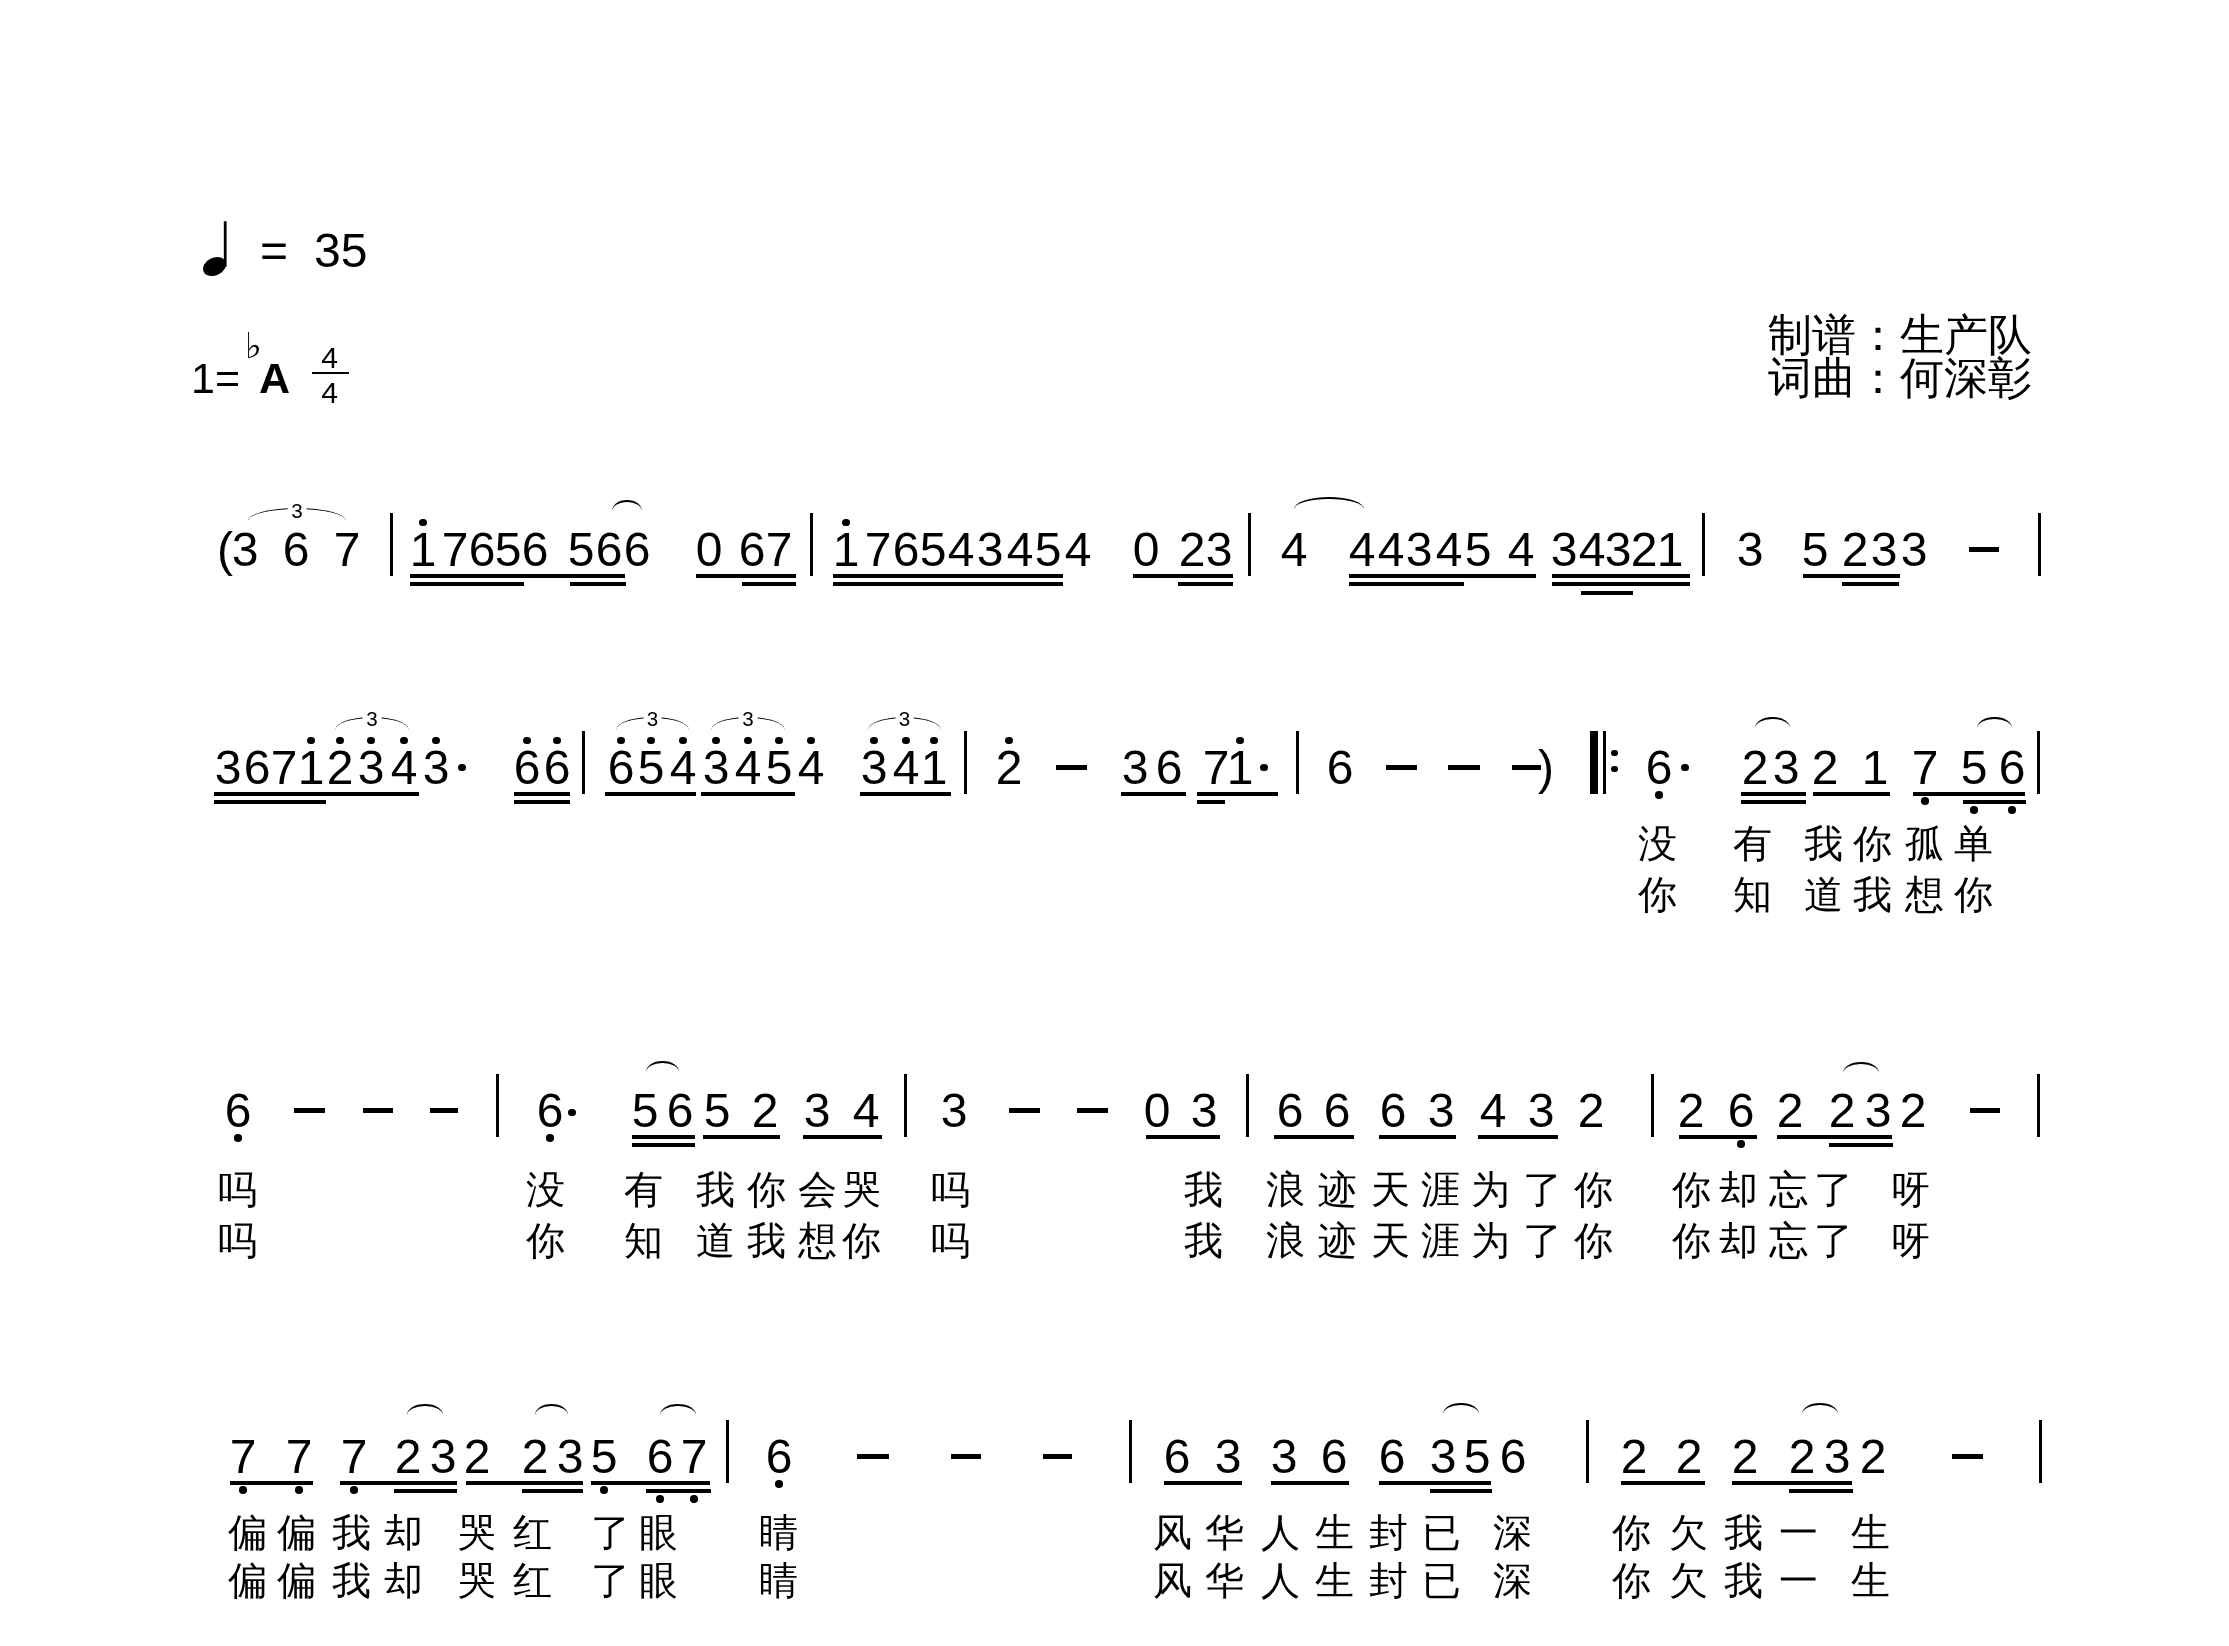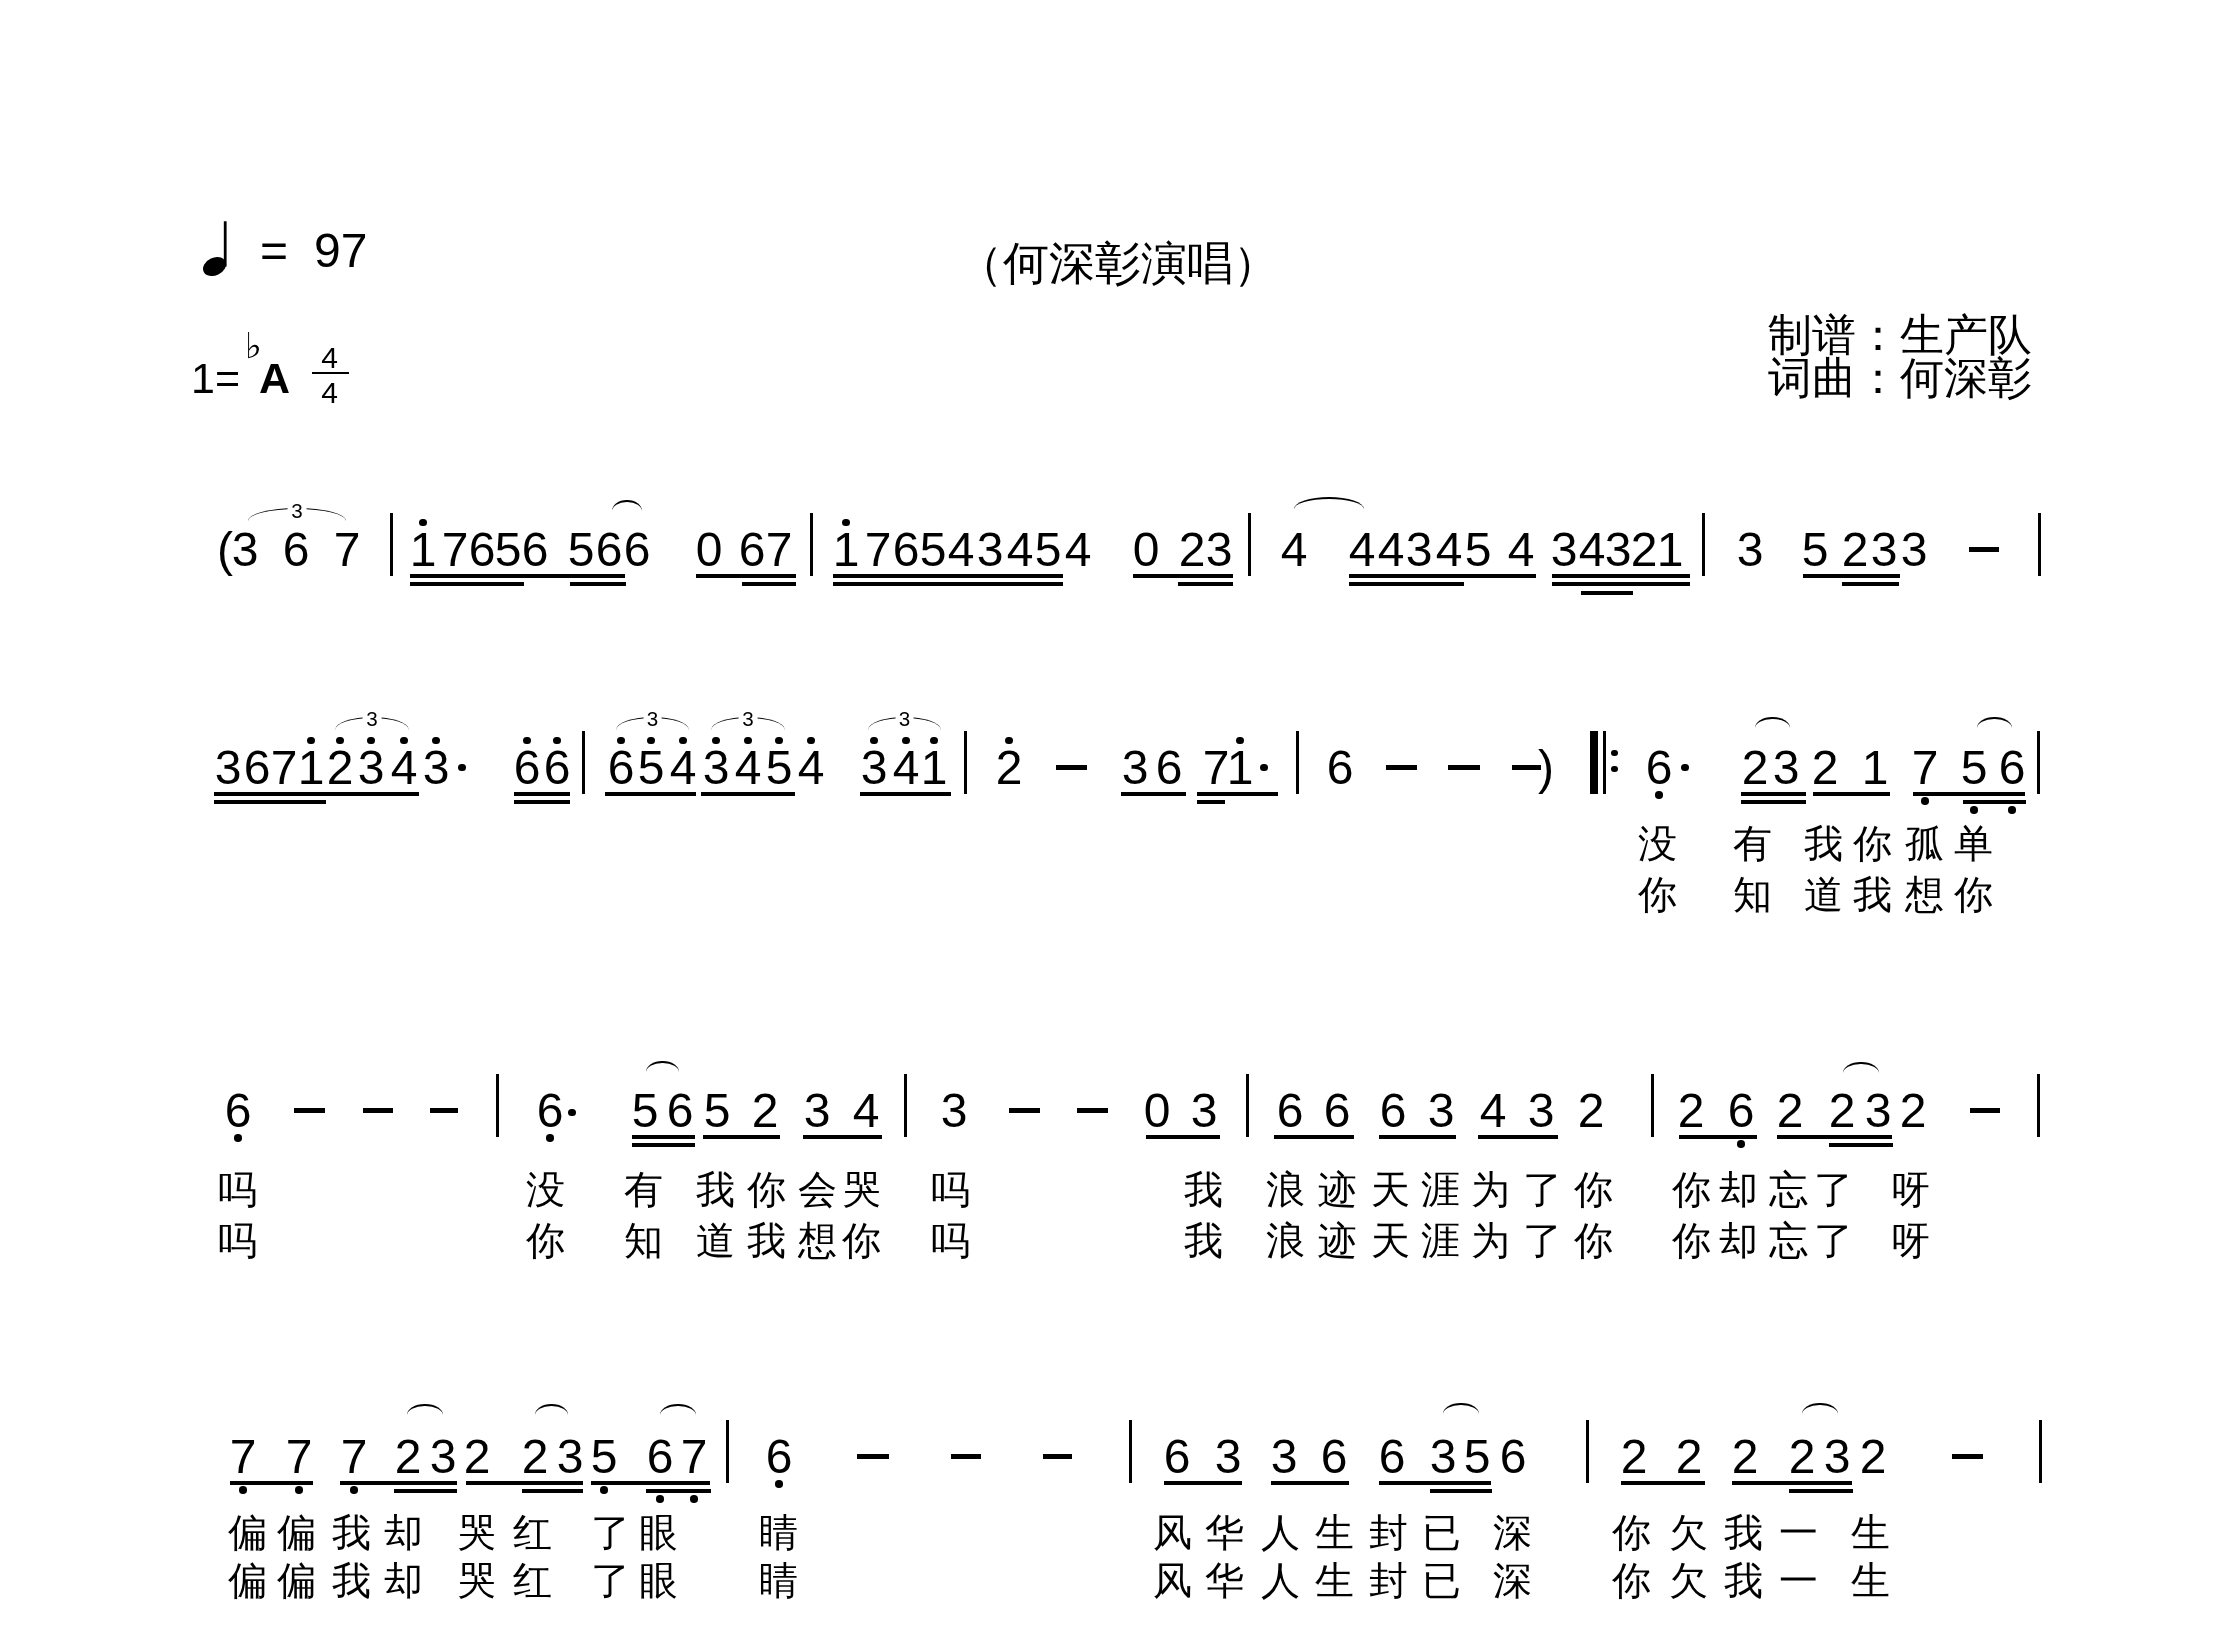--- a/index.html
+++ b/index.html
@@ -35,28 +35,27 @@
   .rep-thin { position:absolute; top:-13px; height:63px; width:2.8px; background:#000; }
   .rep-dot { position:absolute; width:6.6px; height:6.6px; border-radius:50%; background:#000; }
   .lyrow { position:absolute; left:0; width:2230px; height:41px; }
   .ly { position:absolute; top:0; width:41px; font-size:39px; line-height:39px; font-family:"DejaVu Sans", sans-serif; }
 </style>
 </head>
 <body>
 
 <div class="page">
 
-  <div class="subtitle">（何深彰演唱）</div>
 
   <svg style="position:absolute;left:197px;top:217px" width="37" height="64" viewBox="0 0 40 68">
     <ellipse cx="19" cy="53" rx="13" ry="9.5" transform="rotate(-25 19 53)" fill="#000"></ellipse>
     <rect x="29" y="4" width="3" height="49" fill="#000"></rect>
   </svg>
   <span class="hdr-txt" style="left:260px;top:227px;font-size:48px;line-height:48px">=</span>
-  <span class="hdr-txt" style="left:314px;top:227px;font-size:48px;line-height:48px">97</span>
+  <span class="hdr-txt" style="left:314px;top:227px;font-size:48px;line-height:48px">35</span>
 
   <span class="hdr-txt" style="left:191px;top:357px;font-size:43px;line-height:43px">1=</span>
   <span class="hdr-txt" style="left:245px;top:328px;font-size:36px;line-height:36px;font-family:'DejaVu Sans', sans-serif">♭</span>
   <span class="hdr-txt" style="left:259px;top:357px;font-size:43px;line-height:43px;font-weight:bold">A</span>
   <span class="hdr-txt" style="left:311px;top:343px;width:37px;text-align:center;font-size:30px;line-height:30px">4</span>
   <i style="position:absolute;left:312px;top:372px;width:37px;height:1.9px;background:#000"></i>
   <span class="hdr-txt" style="left:311px;top:378px;width:37px;text-align:center;font-size:30px;line-height:30px">4</span>
 
   <div class="credit" style="top:313px"><span>制谱：</span><span>生产队</span></div>
   <div class="credit" style="top:356px"><span>词曲：</span><span>何深彰</span></div>

